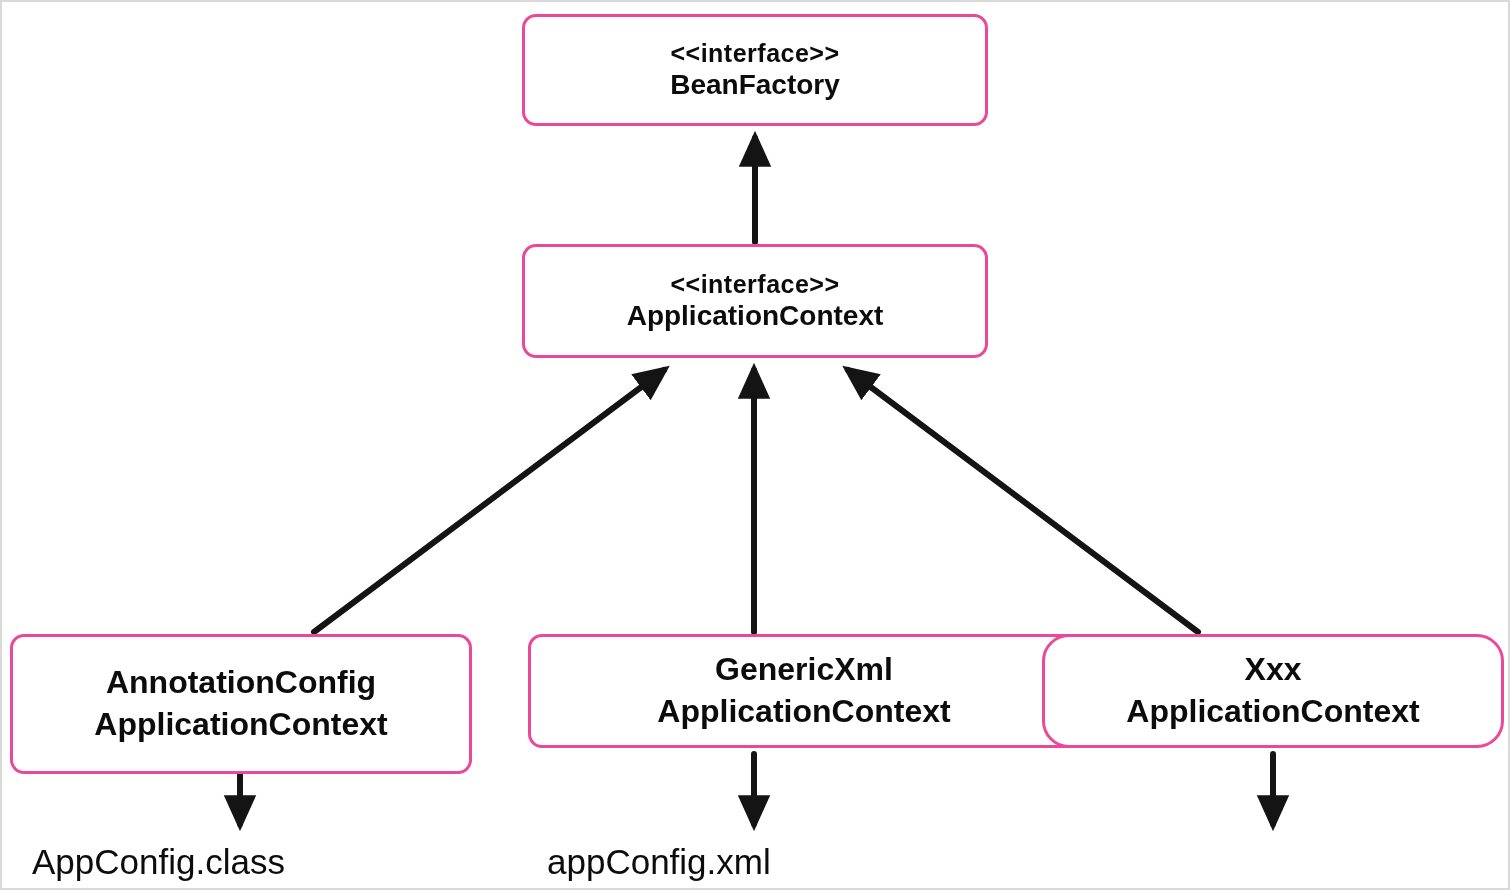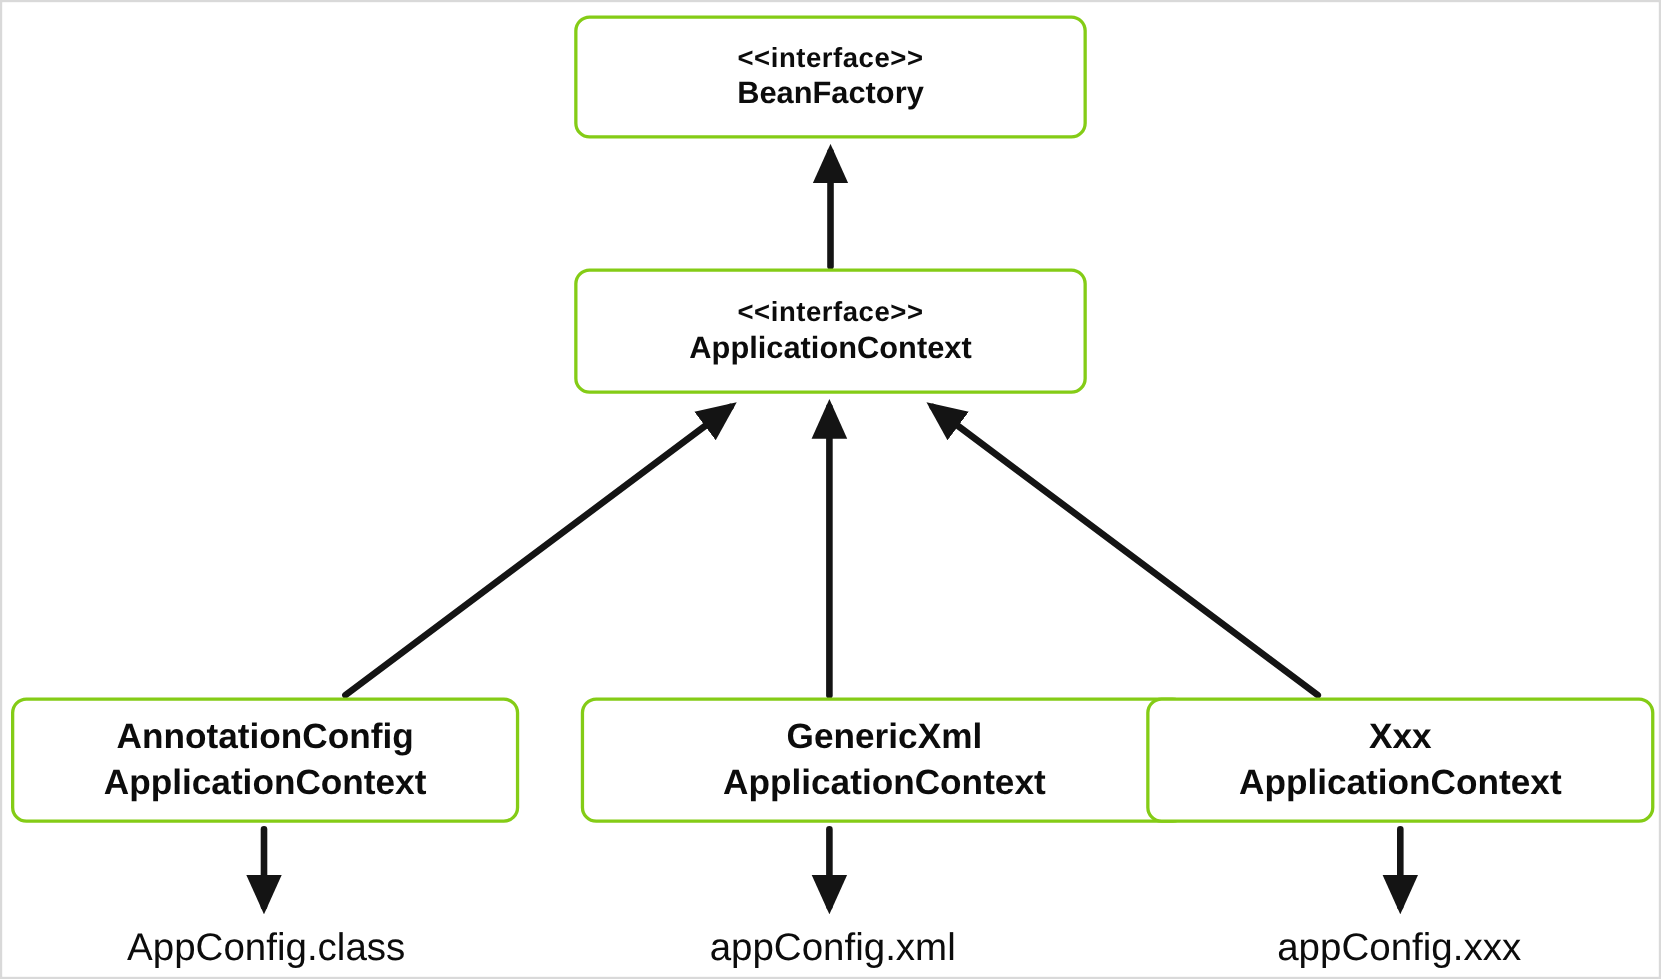--- a/index.html
+++ b/index.html
@@ -21,21 +21,21 @@
   .arrows-layer {
     position: absolute;
     left: 0; top: 0;
     width: 1510px;
     height: 890px;
     pointer-events: none;
   }
 
   .uml-box {
     position: absolute;
-    border: 3px solid #84cc16;
+    border: 3px solid #ec4899;
     border-radius: 14px;
     background: #ffffff;
     display: flex;
     flex-direction: column;
     align-items: center;
     justify-content: center;
     text-align: center;
     color: #0c0c0c;
   }
 
@@ -55,28 +55,27 @@
 
   .uml-box .impl-line {
     font-size: 32px;
     font-weight: bold;
     line-height: 1.3;
   }
 
   
   .box-beanfactory        { left: 520px; top: 12px;  width: 466px; height: 112px; }
   .box-applicationcontext { left: 520px; top: 242px; width: 466px; height: 114px; }
-  .box-annotationconfig   { left: 8px;   top: 632px; width: 462px; height: 114px; }
+  .box-annotationconfig   { left: 8px;   top: 632px; width: 462px; height: 140px; }
   .box-genericxml         { left: 526px; top: 632px; width: 552px; height: 114px; }
-  .box-xxx                { left: 1040px;top: 632px; width: 462px; height: 114px; }
+  .box-xxx                { left: 1040px;top: 632px; width: 462px; height: 114px; border-radius: 27px; }
 
   .config-label {
     position: absolute;
     width: 420px;
-    text-align: center;
     font-size: 35px;
     font-weight: normal;
     color: #0c0c0c;
   }
 
   .label-left   { left: 30px;   top: 840px; }
   .label-center { left: 545px;  top: 840px; }
   .label-right  { left: 1060px; top: 840px; }
 
   .arrow-line {
@@ -133,15 +132,14 @@
     <div class="impl-line">ApplicationContext</div>
   </div>
 
   <div class="uml-box box-xxx">
     <div class="impl-line">Xxx</div>
     <div class="impl-line">ApplicationContext</div>
   </div>
 
   <div class="config-label label-left">AppConfig.class</div>
   <div class="config-label label-center">appConfig.xml</div>
-  <div class="config-label label-right">appConfig.xxx</div>
 
 </div>
 
 </body></html>

